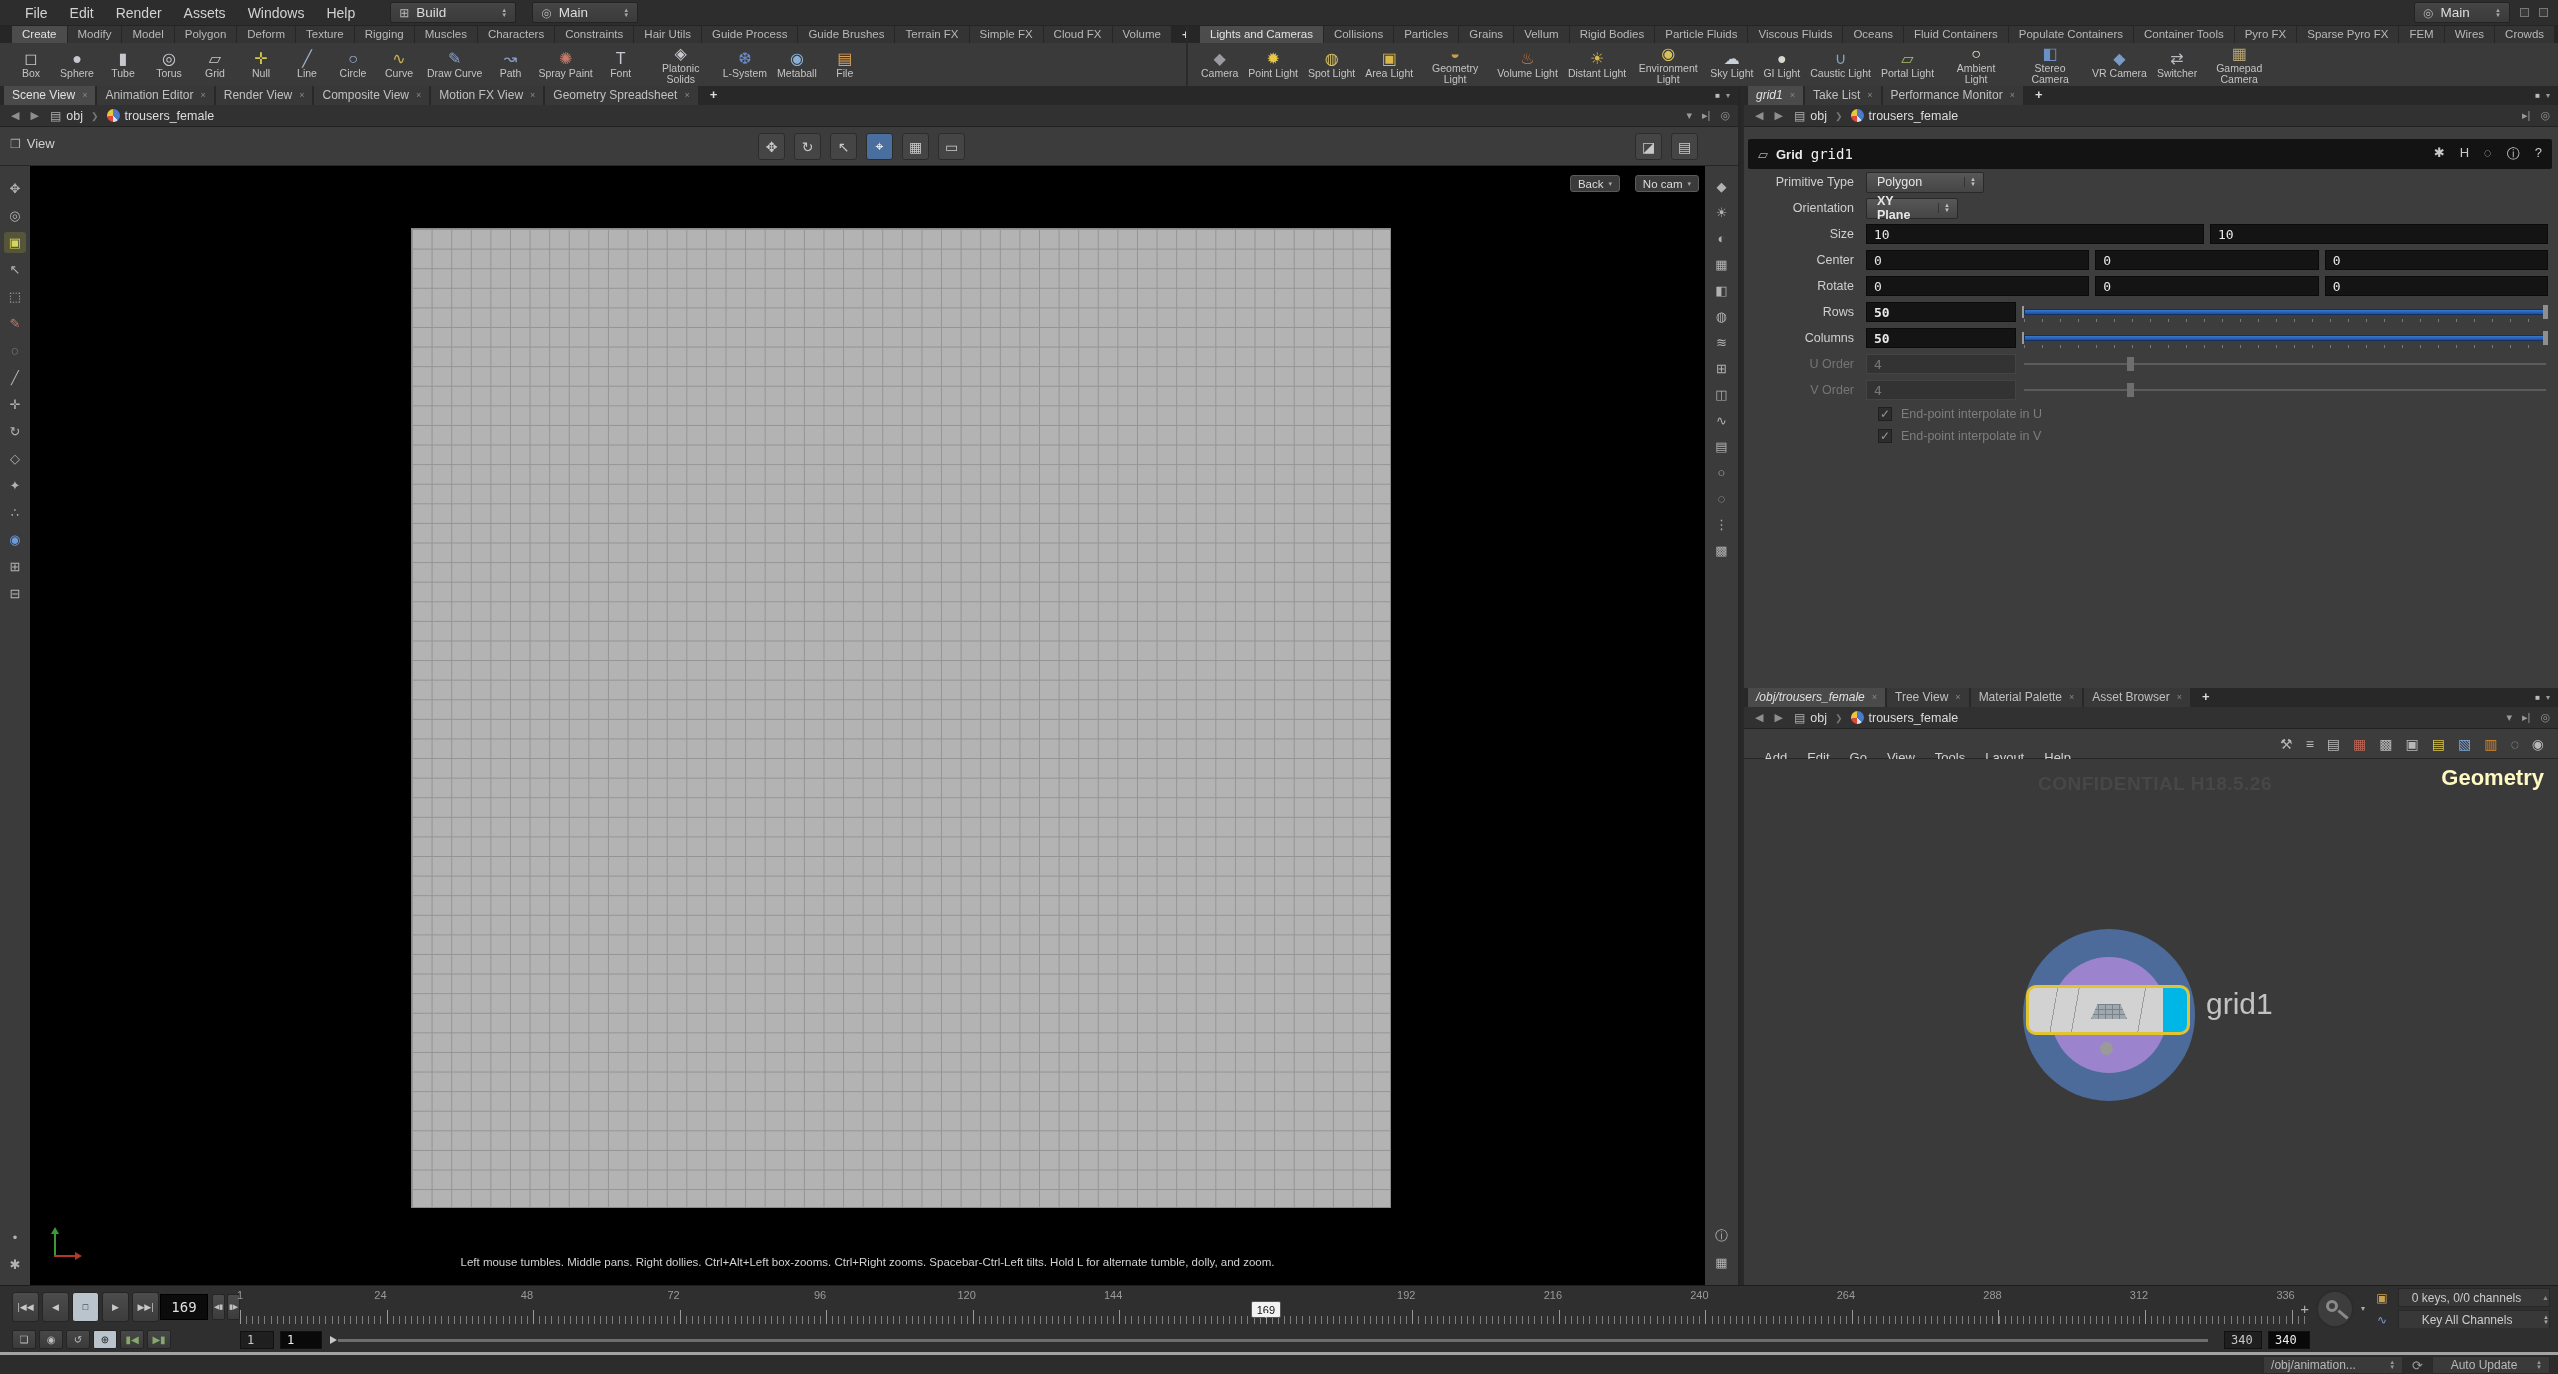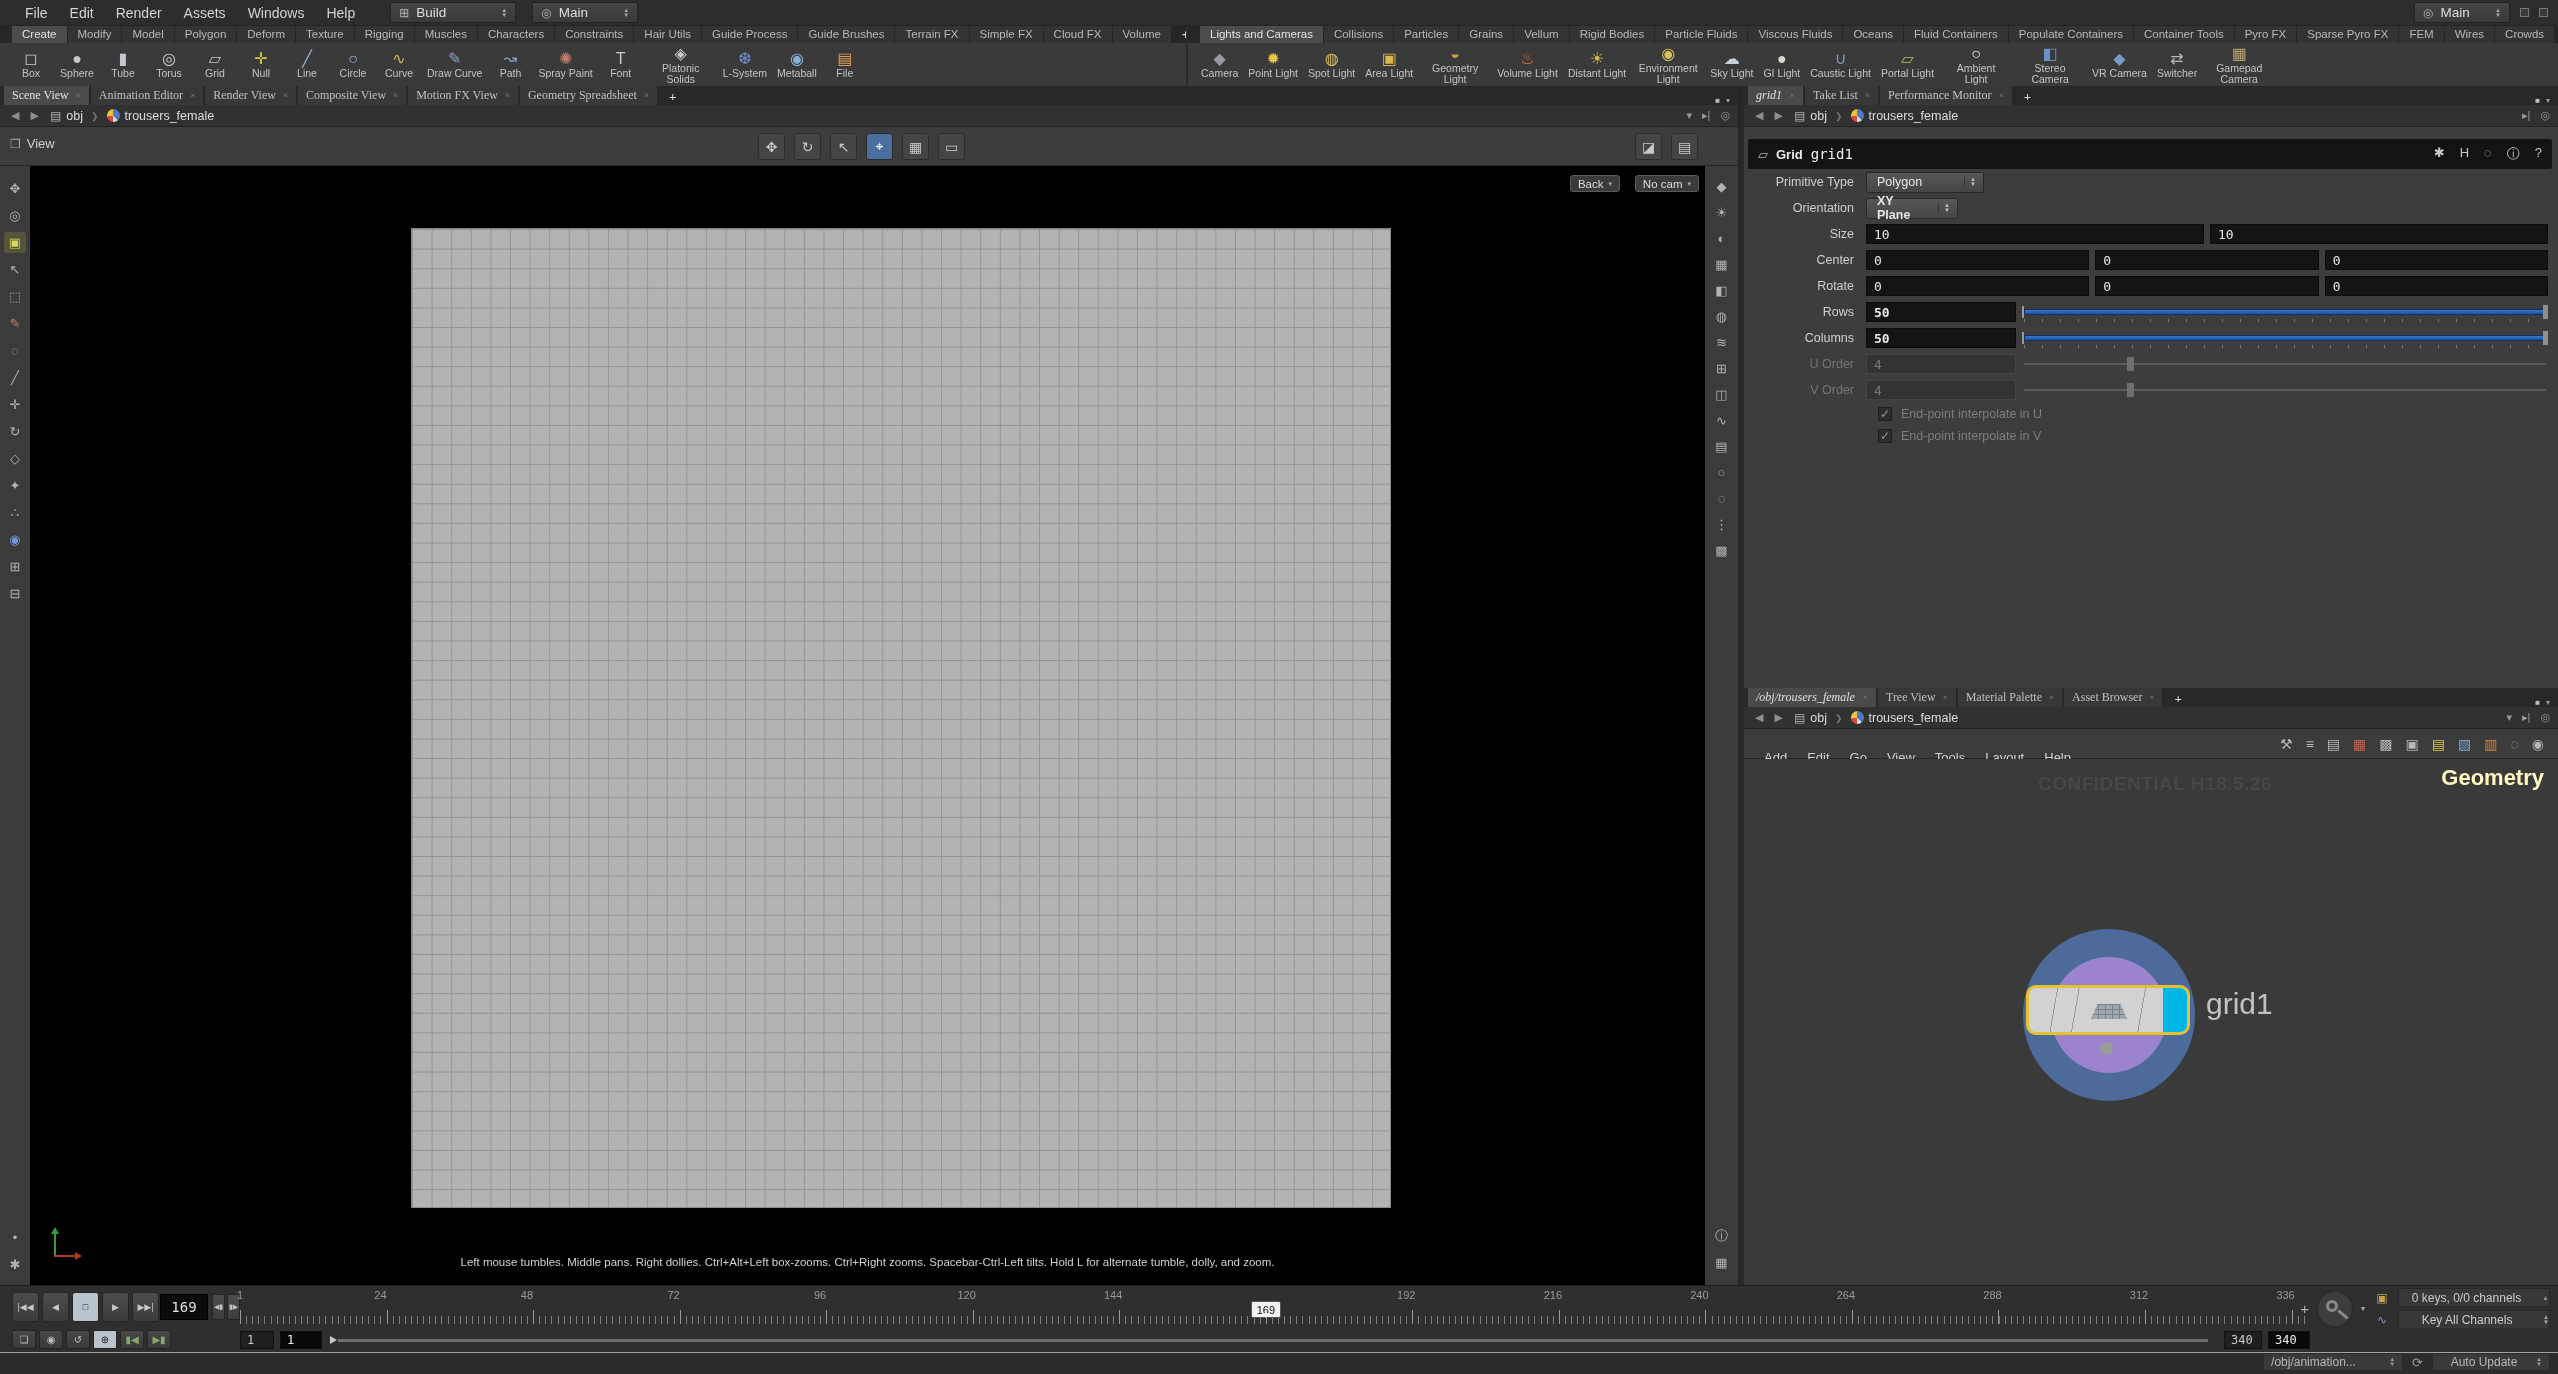--- a/index.html
+++ b/index.html
@@ -26,21 +26,21 @@
   .tabstrip { height:17px; background:#262626; display:flex; align-items:flex-end; padding-left:12px; gap:1px; }
   .tab { background:#343434; color:#b8b8b8; font-size:11.5px; line-height:17px; padding:0 10px; white-space:nowrap; }
   .tab.active { background:#4c4c4c; color:#e2e2e2; }
   .tab.plus { background:transparent; color:#ddd; font-weight:bold; font-size:13px; }
   .toolrow { height:43px; display:flex; align-items:center; padding-left:8px; }
   .tool { min-width:46px; padding:0 5px; display:flex; flex-direction:column; align-items:center; justify-content:center; height:42px; }
   .tool-icon { font-size:16px; line-height:18px; height:18px; color:#c6c8ce; }
   .tool-label { font-size:10.5px; line-height:10.5px; color:#c4c4c4; text-align:center; max-width:64px; }
 
   
-  .pane-tabstrip { height:19px; background:#282828; display:flex; align-items:flex-end; padding-left:4px; gap:2px; flex:none;font-family:Liberation Serif, serif; }
+  .pane-tabstrip { height:19px; background:#282828; display:flex; padding-left:4px; gap:2px; flex:none; }
   .ptab { background:#383838; color:#c0c0c0; font-size:12px; line-height:19px; padding:0 8px;
     display:flex; align-items:center; gap:7px; white-space:nowrap; }
   .ptab.active { background:#4a4a4a; color:#e0e0e0; }
   .ptab .close { font-size:9px; color:#888; }
   .pane-controls { margin-left:auto; display:flex; gap:6px; align-items:center; padding-right:8px; color:#9a9a9a; }
   .pane-controls .sq { font-size:8px; color:#bbb; }
   .pane-controls .dn { font-size:8px; }
   .pathbar { height:22px; background:#313131; border-bottom:1px solid #222; display:flex;
     align-items:center; gap:5px; padding:0 8px; flex:none; }
   .nav-arrow { color:#8e8e8e; font-size:11px; padding:0 3px; }
@@ -195,21 +195,21 @@
   .rbtn.active { background:#b9c4cc; color:#222; }
   .rfield { position:absolute; top:3px; height:18px; background:#1f1f1f; border:1px solid #111; color:#c8c8c8;
     font-size:12px; font-family:"DejaVu Sans Mono", monospace; display:flex; align-items:center; padding-left:6px; }
   .rfield.dark { background:#090909; color:#eee; }
   #range-slider { position:absolute; left:330px; right:350px; top:8px; height:8px; }
   #range-slider .rtrack { position:absolute; left:8px; right:0; top:3px; height:3px; background:#6e6e6e; }
   #range-slider .rhandle { position:absolute; left:0; top:0; border:4px solid transparent; border-left:7px solid #c8c8c8; }
 
   
   #statusbar { position:absolute; left:0; top:1352px; right:0; height:22px; background:#2c2c2c;
-    border-top:1px solid #a3a3a3; display:flex; align-items:flex-start; }
+    border-top:3px solid #a3a3a3; display:flex; align-items:flex-end; }
   #status-right { margin-left:auto; display:flex; align-items:center; gap:9px; padding-right:8px; }
   .stfield { height:18px; background:#3a3a3a; border:1px solid #2a2a2a; color:#b8b8b8; font-size:12px;
     display:flex; align-items:center; padding:0 7px; gap:8px; }
   .stfield .spin { display:flex; flex-direction:column; line-height:5px; font-size:6px; color:#999; }
   #refresh-icon { color:#9a9a9a; font-size:13px; }
 </style>
 </head>
 <body>
 
 <div id="menubar">

